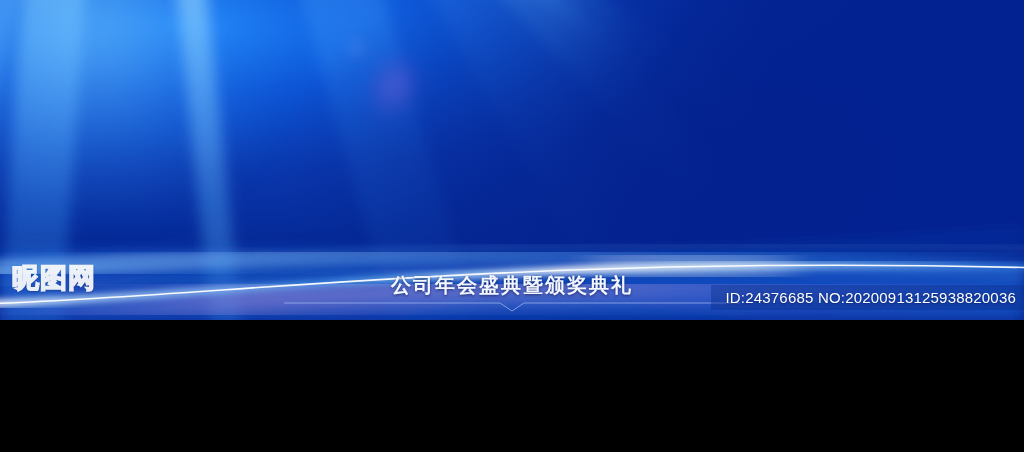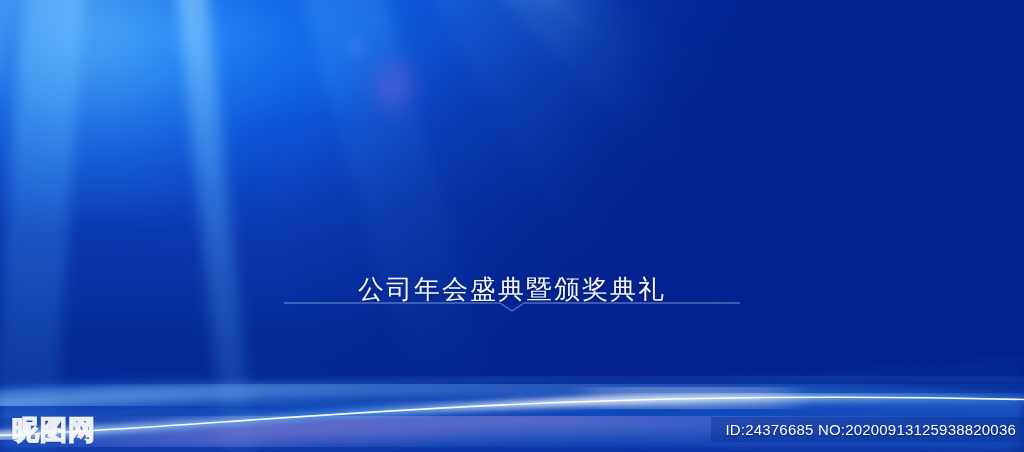--- a/index.html
+++ b/index.html
@@ -3,21 +3,21 @@
 <meta charset="utf-8">
 <style>
   html, body {
     margin: 0;
     padding: 0;
     background: #000;
   }
   #poster {
     position: relative;
     width: 1024px;
-    height: 452px;
+    height: 320px;
     overflow: hidden;
     background: #032291;
     font-family: "Liberation Sans", sans-serif;
     user-select: none;
   }
 
   
   .bg-base {
     position: absolute;
     inset: 0;
@@ -159,22 +159,22 @@
     -webkit-background-clip: text;
     background-clip: text;
     color: transparent;
     -webkit-text-fill-color: transparent;
     filter: drop-shadow(2px 3px 2px rgba(8,20,80,0.75)) drop-shadow(0 0 14px rgba(255,200,90,0.25));
   }
   .subtitle {
     position: absolute;
     left: 0; right: 0;
     top: 272px;
-    font-size: 26px;
-    font-weight: 400;
+    font-size: 20px;
+    font-weight: 700;
     letter-spacing: 2px;
     color: #f2f6ff;
     text-shadow: 0 1px 3px rgba(0,10,60,0.6);
   }
   .divider {
     position: absolute;
     left: 0; right: 0;
     top: 300px;
     height: 14px;
   }
@@ -190,21 +190,21 @@
     letter-spacing: 0.35px;
     line-height: 11px;
     color: #e9eeff;
     opacity: 0.92;
   }
 
   
   .watermark {
     position: absolute;
     left: 12px;
-    bottom: 4px;
+    bottom: 24px;
     display: flex;
     align-items: baseline;
     gap: 17px;
     color: #ffffff;
     opacity: 0.96;
     text-shadow: 0 1px 3px rgba(0,20,80,0.55);
   }
   .wm-cn {
     font-family: "Liberation Serif", serif;
     font-size: 27px;

